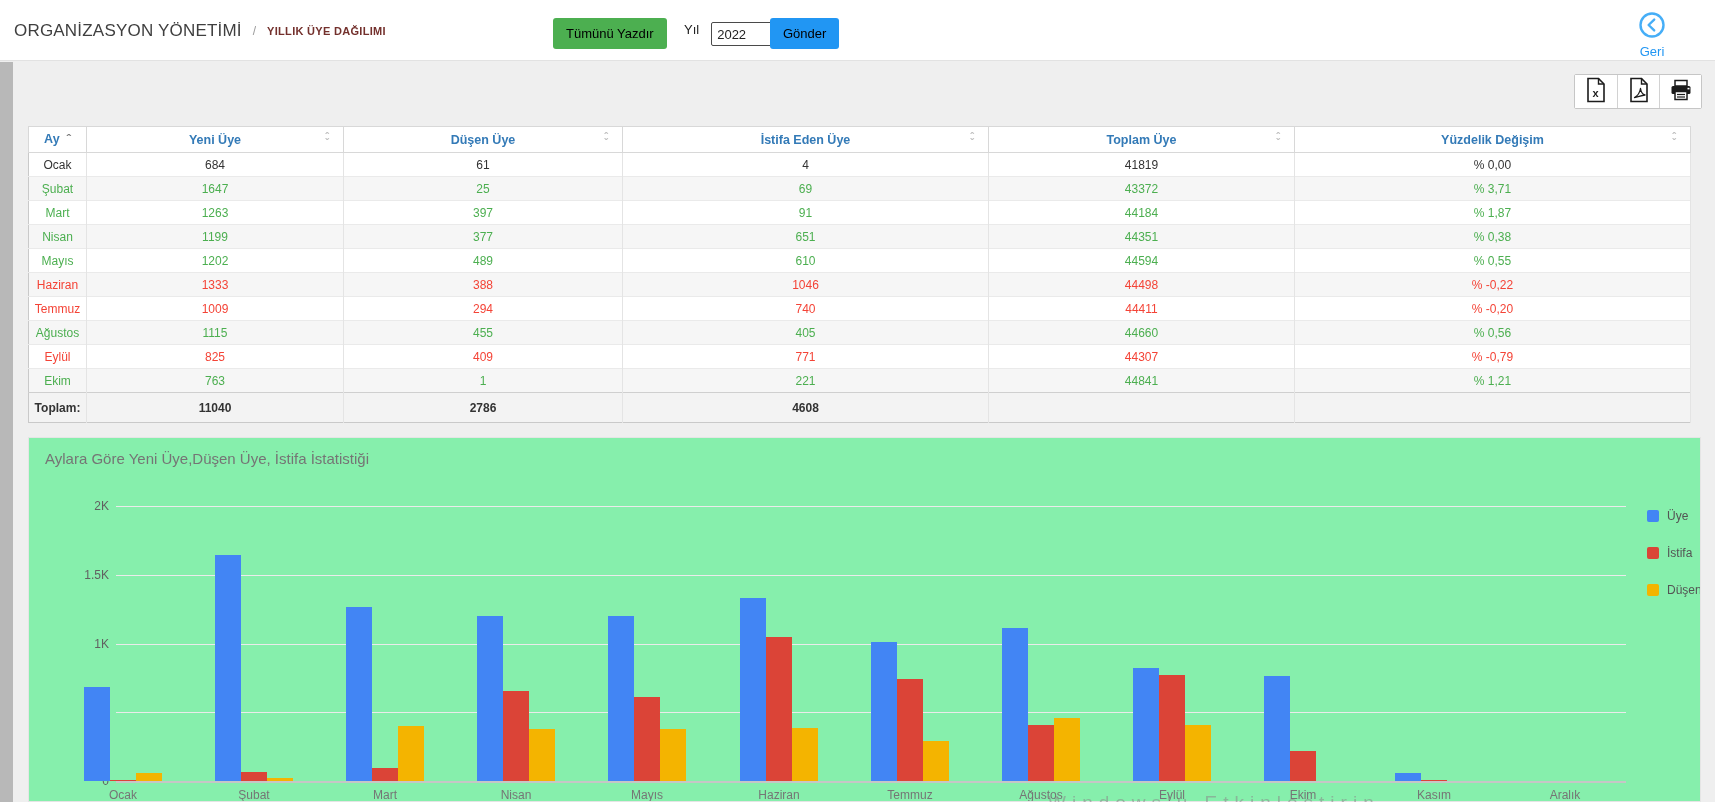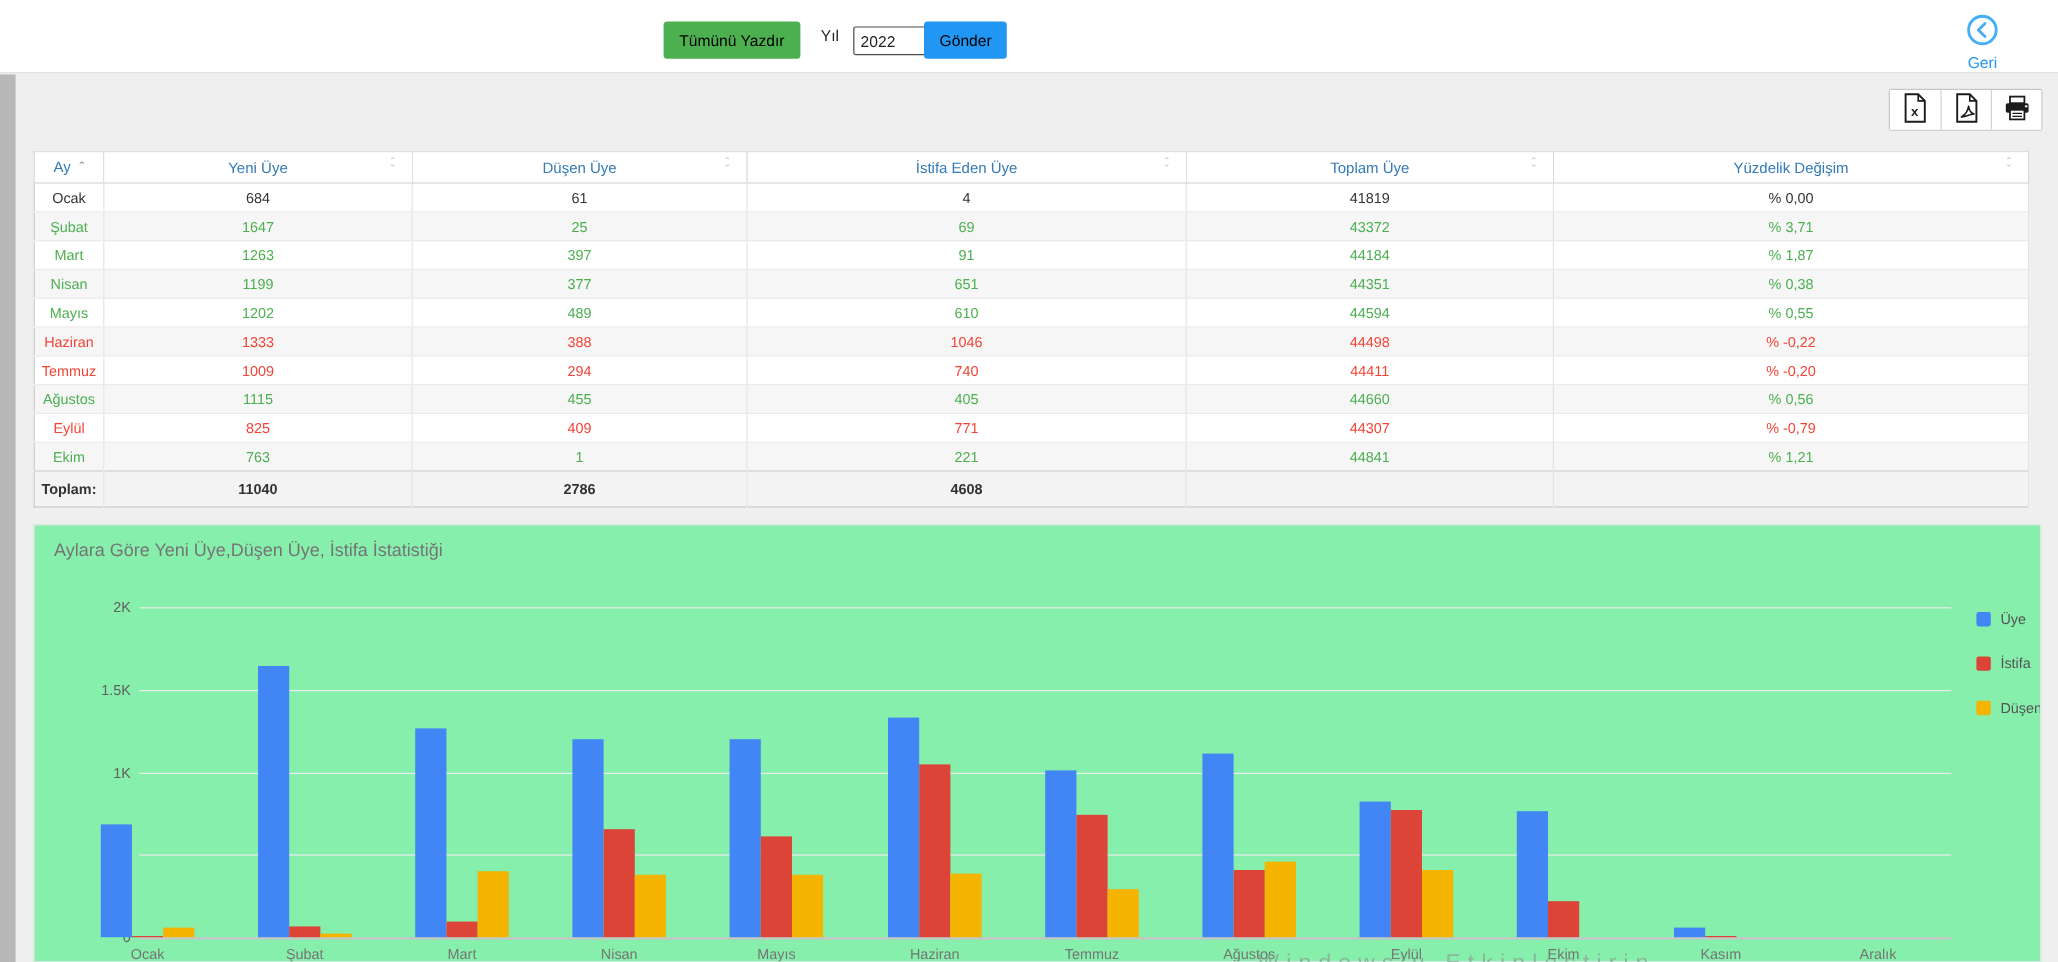--- a/index.html
+++ b/index.html
@@ -37,21 +37,21 @@
   .export-btn{width:42px;height:33px;display:flex;align-items:center;justify-content:center;
     background:#fff;border:none;border-left:1px solid #d2d2d2;cursor:pointer;padding:0;}
   .export-btn:first-child{border-left:none;}
   
   .data-table{
     position:absolute;left:28px;top:126px;width:1662px;
     border-collapse:collapse;table-layout:fixed;background:#fff;
     font-size:12px;color:#333;border:1px solid #c9c9c9;
   }
   .data-table th{
-    height:25px;border:1px solid #d8d8d8;color:#337ab7;font-weight:400;font-size:12.5px;
+    height:25px;border:1px solid #d8d8d8;color:#337ab7;font-weight:700;font-size:12.5px;
     position:relative;background:#fff;cursor:pointer;padding:0;text-align:center;
   }
   .data-table td{
     height:23px;border-right:1px solid #e4e4e4;border-top:1px solid #eaeaea;
     text-align:center;padding:0;
   }
   tr.striped td{background:#f6f6f6;}
   tr.green td{color:#4caf50;}
   tr.red td{color:#f44336;}
   tr.dark td{color:#333;}
@@ -82,20 +82,25 @@
   
   .watermark{
     position:absolute;left:1048px;top:792px;font-size:19px;color:#8a8a8a;opacity:.55;
     white-space:nowrap;letter-spacing:6px;
   }
 </style>
 </head>
 <body>
 
 <div class="header">
+  <div class="brand">
+    <span class="brand-title">ORGANİZASYON YÖNETİMİ</span>
+    <span class="brand-sep">/</span>
+    <span class="brand-sub">YILLIK ÜYE DAĞILIMI</span>
+  </div>
   <button class="btn btn-green">Tümünü Yazdır</button>
   <div class="year-group">
     <label class="year-label">Yıl</label>
     <input class="year-input" type="text" value="2022" style="">
   </div>
   <button class="btn btn-blue">Gönder</button>
   <div class="back">
     <span>
       <svg width="28" height="28" viewBox="0 0 28 28">
         <circle cx="14" cy="14" r="11.5" fill="none" stroke="#46aef7" stroke-width="2.4"></circle>

